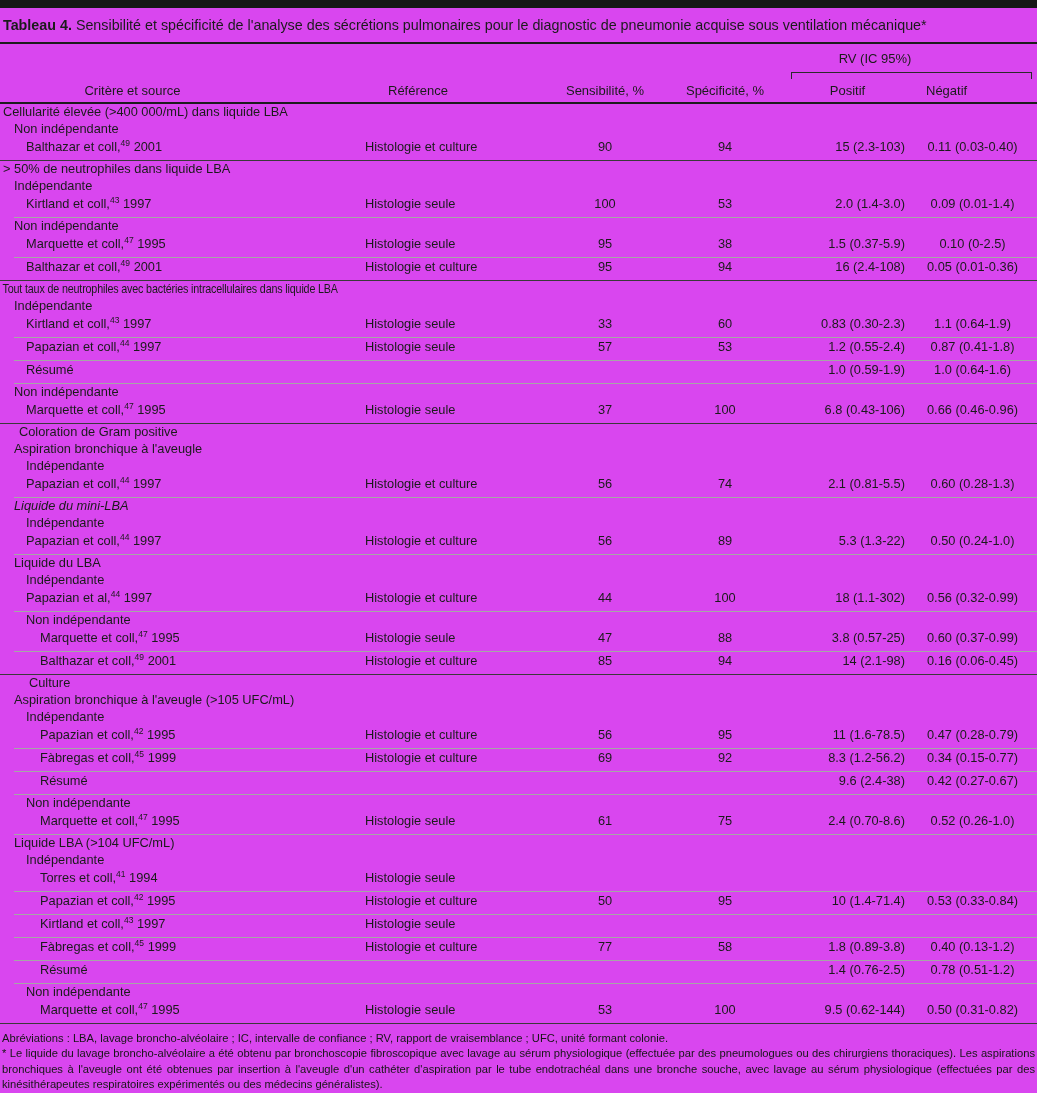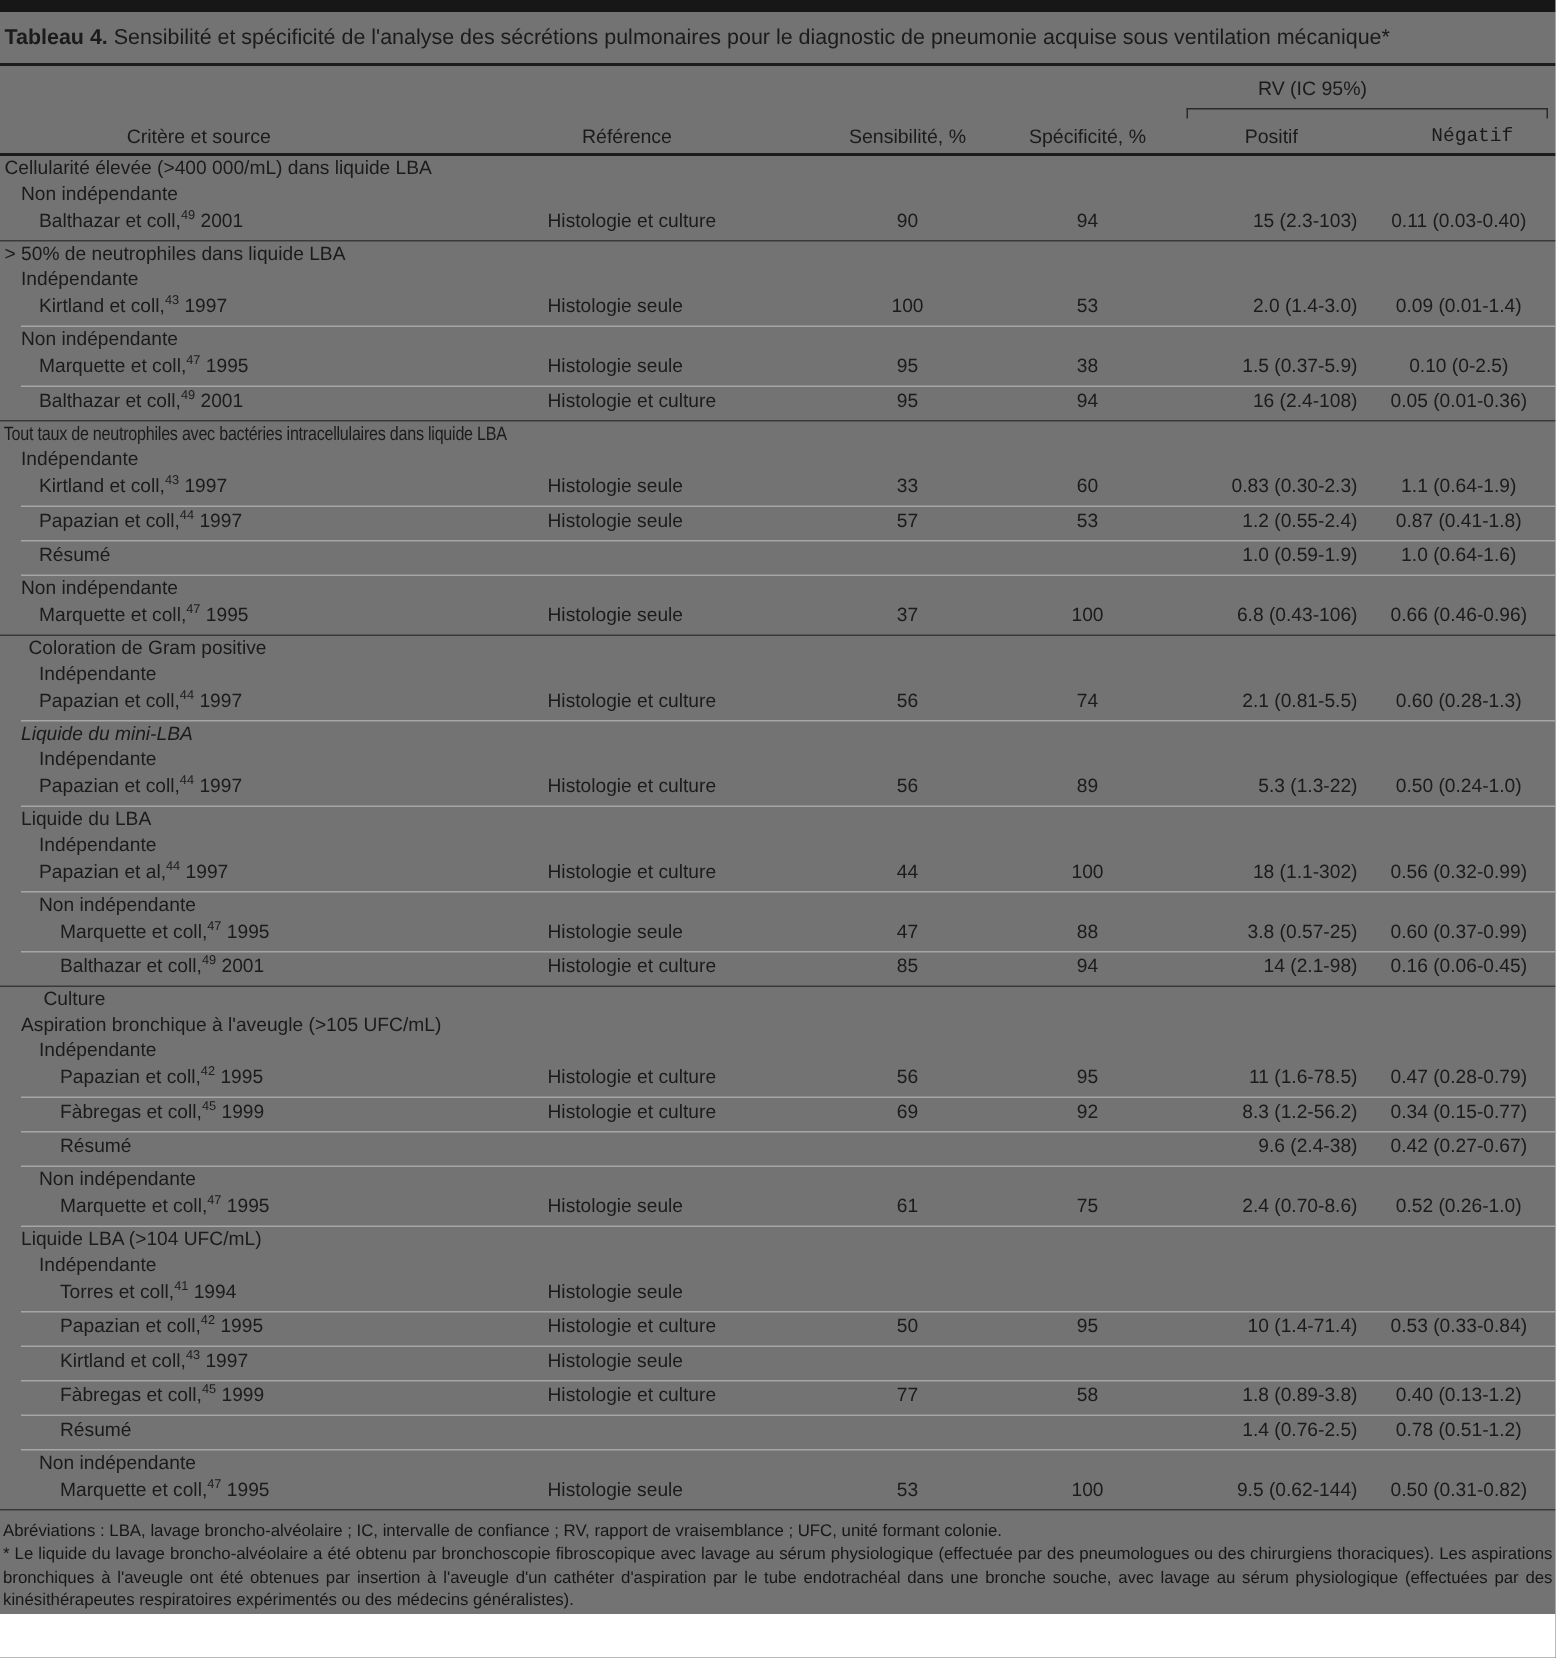--- a/index.html
+++ b/index.html
@@ -1,34 +1,34 @@
 <!DOCTYPE html>
 <html><head>
 <meta charset="utf-8">
 <style>
   html,body{margin:0;padding:0;background:#ffffff;}
   body{width:1037px;font-family:"Liberation Sans","DejaVu Sans",sans-serif;color:#1b1b1b;
        -webkit-font-smoothing:antialiased;}
-  .table-wrap{width:1037px;background:#737373;}
+  .table-wrap{width:1037px;background:#d946ef;}
 
   .topbar{height:8px;background:#171717;}
 
   .title-row{padding:9px 3px 7px 3px;font-size:14.3px;border-bottom:2px solid #1c1c1c;line-height:1.25;}
   .title-label{font-weight:bold;margin-right:4px;}
 
   .header{position:relative;height:58px;border-bottom:2px solid #1c1c1c;}
   .rv-label{position:absolute;left:795px;width:160px;top:7px;text-align:center;font-size:13px;}
   .bracket{position:absolute;left:791px;width:239px;top:28px;height:6px;
            border-top:1.3px solid #2b2b2b;border-left:1.3px solid #2b2b2b;border-right:1.3px solid #2b2b2b;}
   .col-headers{position:absolute;bottom:4px;left:0;width:1037px;display:grid;
                grid-template-columns:360px 185px 120px 120px 125px 127px;font-size:13px;}
   .h-crit{text-align:center;padding-right:95px;}
   .h-ref{padding-left:28px;}
   .h-sens,.h-spec,.h-pos{text-align:center;}
-  .h-neg{text-align:center;padding-left:16px;font-family:Liberation Mono, monospace;}
+  .h-neg{text-align:left;padding-left:16px;}
 
   .row{display:grid;grid-template-columns:360px 185px 120px 120px 125px 127px;
        align-items:end;font-size:12.8px;line-height:14px;}
   .row>div{white-space:nowrap;}
   .label-row{padding:1.5px 0 1.5px 0;}
   .study-row{padding:2px 11px 6px 0;}
   .c-ref{padding-left:5px;}
   .c-sens,.c-spec{text-align:center;}
   .c-pos{text-align:right;padding-right:5px;}
   .c-neg{text-align:center;padding-right:2px;}
@@ -204,20 +204,28 @@
       <div class="rule full"></div>
       <div class="row label-row">
         <div class="c-crit" style="padding-left: 19px;">Coloration de Gram positive</div>
         <div class="c-ref"></div>
         <div class="c-sens"></div>
         <div class="c-spec"></div>
         <div class="c-pos"></div>
         <div class="c-neg"></div>
       </div>
       <div class="row label-row">
+        <div class="c-crit" style="padding-left: 14px;">Aspiration bronchique à l'aveugle</div>
+        <div class="c-ref"></div>
+        <div class="c-sens"></div>
+        <div class="c-spec"></div>
+        <div class="c-pos"></div>
+        <div class="c-neg"></div>
+      </div>
+      <div class="row label-row">
         <div class="c-crit" style="padding-left: 26px;">Indépendante</div>
         <div class="c-ref"></div>
         <div class="c-sens"></div>
         <div class="c-spec"></div>
         <div class="c-pos"></div>
         <div class="c-neg"></div>
       </div>
       <div class="row study-row">
         <div class="c-crit" style="padding-left: 26px;">Papazian et coll,<sup>44</sup> 1997</div>
         <div class="c-ref">Histologie et culture</div>

